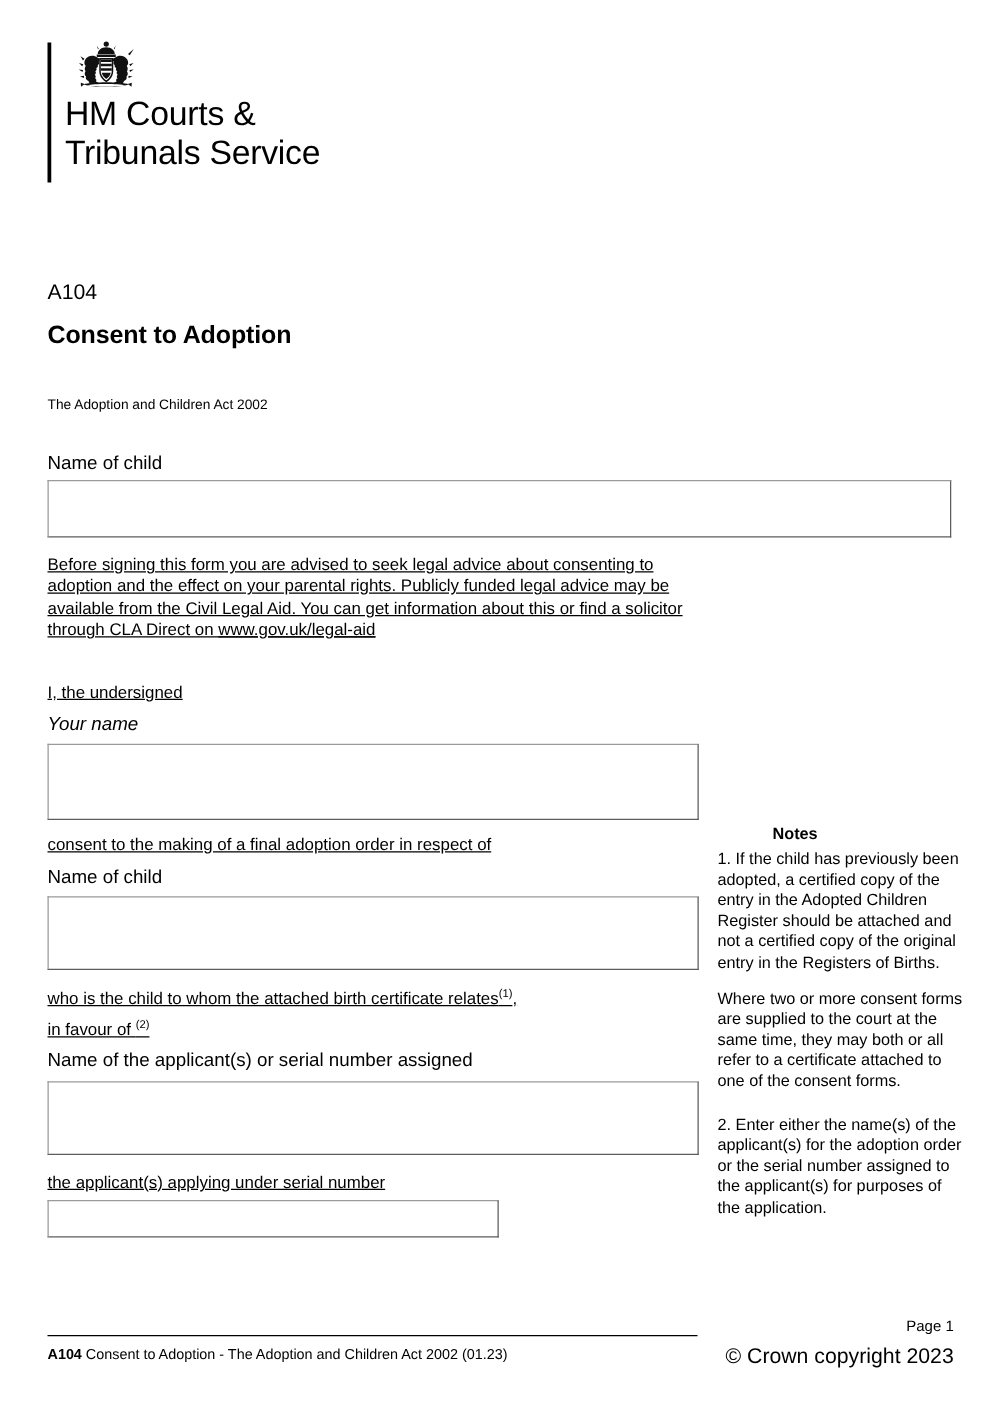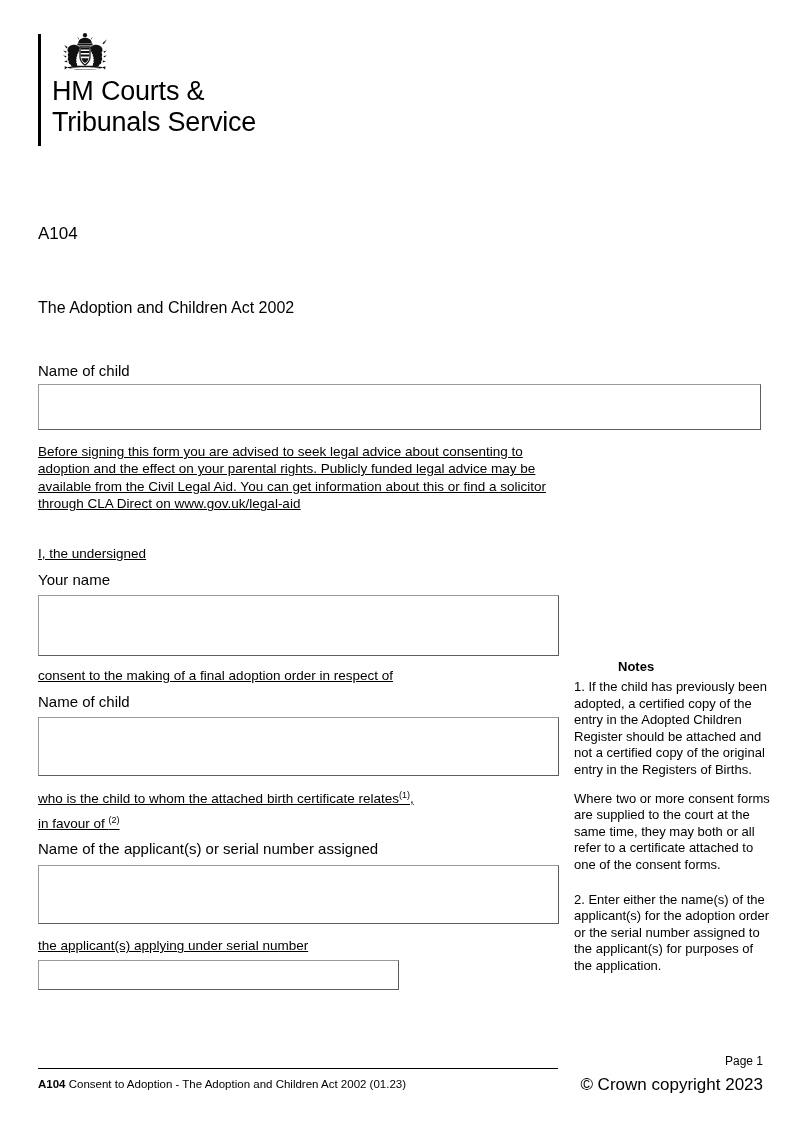--- a/index.html
+++ b/index.html
@@ -70,22 +70,22 @@
     left: 38px;
     top: 256px;
     font-size: 20px;
     font-weight: bold;
     line-height: 24px;
     letter-spacing: -0.1px;
   }
   .form-subtitle {
     position: absolute;
     left: 38px;
-    top: 299px;
-    font-size: 16px;
+    top: 315px;
+    font-size: 11px;
     line-height: 18px;
     text-align: right;
   }
 
   
   .label {
     position: absolute;
     font-size: 15px;
     line-height: 17px;
     color: #000;
@@ -221,30 +221,31 @@
       </g>
     </svg>
 
     <div class="logo-text">
       <span>HM Courts &amp;</span>
       <span>Tribunals Service</span>
     </div>
   </div>
 
   <div class="form-code">A104</div>
+  <div class="form-title">Consent to Adoption</div>
   <div class="form-subtitle">The Adoption and Children Act 2002</div>
 
   <div class="label" style="left:38px; top:362px;">Name of child</div>
   <div class="box" style="left:38px; top:384px; width:723px; height:46px;"></div>
 
   <div class="para" style="left:38px; top:443px; width:522px;"><span>Before signing this form you are advised to seek legal advice about consenting to adoption and the effect on your parental rights. Publicly funded legal advice may be available from the Civil Legal Aid. You can get information about this or find a solicitor through CLA Direct on </span><span class="link">www.gov.uk/legal-aid</span></div>
 
   <div class="para" style="left:38px; top:545px;">I, the undersigned</div>
 
-  <div class="label" style="left:38px; top:571px;">Your name</div>
+  <div class="label" style="left:38px; top:571px;font-style:italic;">Your name</div>
   <div class="box" style="left:38px; top:595px; width:521px; height:61px;"></div>
 
   <div class="para" style="left:38px; top:667px;">consent to the making of a final adoption order in respect of</div>
 
   <div class="label" style="left:38px; top:693px;">Name of child</div>
   <div class="box" style="left:38px; top:717px; width:521px; height:59px;"></div>
 
   <div class="para" style="left:38px; top:790px;"><span>who is the child to whom the attached birth certificate relates</span><span class="sup">(1)</span><span>,</span></div>
 
   <div class="para" style="left:38px; top:815px;"><span>in favour of </span><span class="sup">(2)</span></div>

